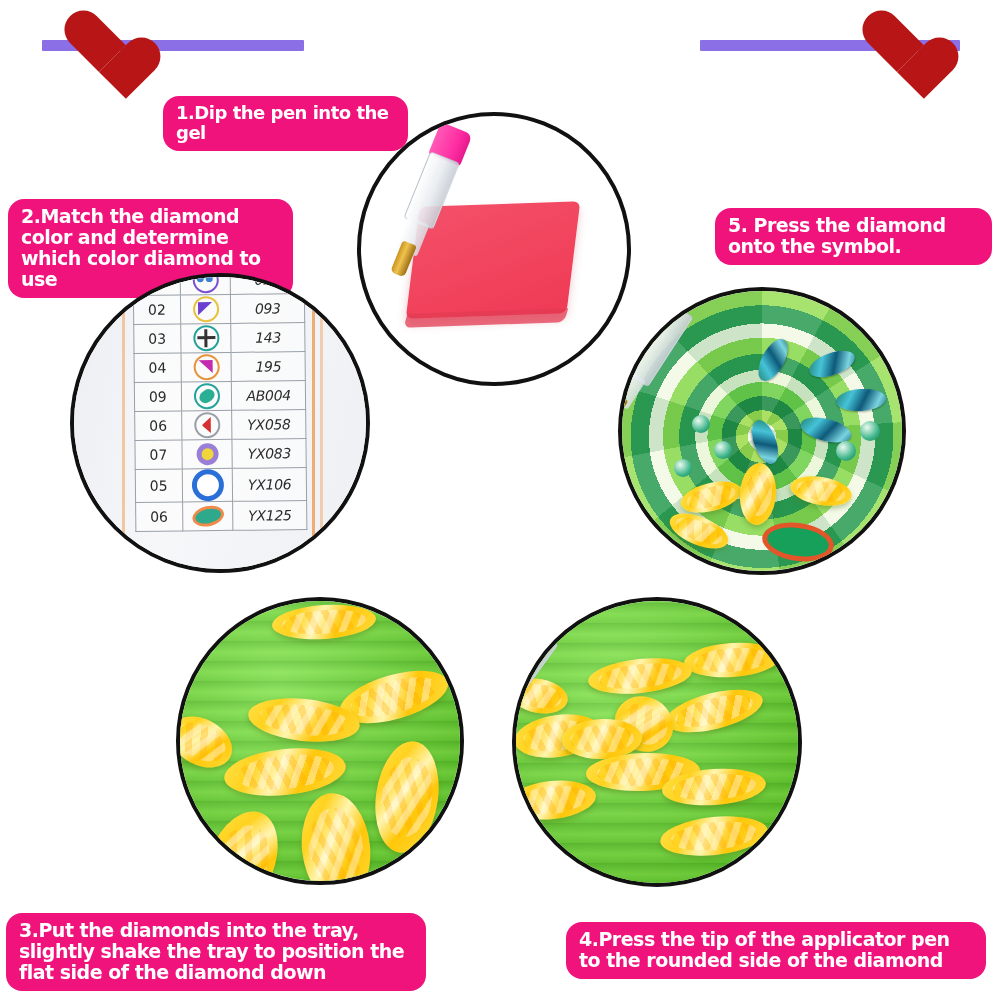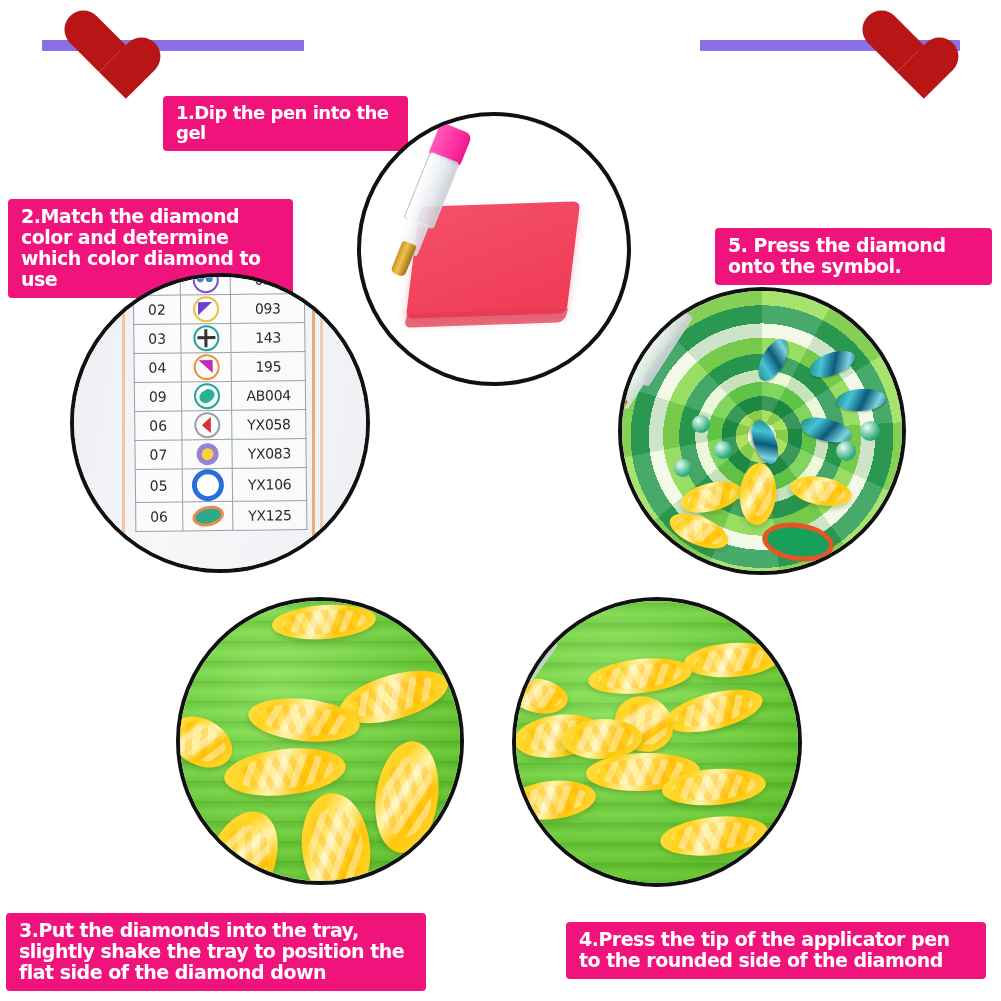--- a/index.html
+++ b/index.html
@@ -16,27 +16,27 @@
       background:#b81616;border-radius:38px 38px 0 0;}
   .heart::before{left:37px;transform:rotate(-45deg);transform-origin:0 100%;}
   .heart::after{left:37px;transform:rotate(45deg);transform-origin:0 100%;}
   #heart-left{left:62px;}
   #heart-right{left:860px;}
   #page-title{position:absolute;left:0;top:14px;width:1001px;text-align:center;
       font-size:41px;color:#111;letter-spacing:.5px;font-weight:400;
       font-family:"DejaVu Sans","Liberation Sans",sans-serif;}
 
   
-  .badge{position:absolute;background:#f0137c;color:#ffffff;border-radius:4px;
+  .badge{position:absolute;background:#f0137c;color:#ffffff;border-radius:16px;
       font-weight:700;line-height:1.10;padding:7px 13px 8px 13px;
       font-size:19px;letter-spacing:-.5px;box-sizing:border-box;
       font-family:"DejaVu Sans","Liberation Sans",sans-serif;}
   #badge-1{left:163px;top:96px;width:245px;font-size:18px;}
   #badge-2{left:8px;top:199px;width:285px;}
-  #badge-5{left:715px;top:228px;width:277px;}
+  #badge-5{left:715px;top:208px;width:277px;}
   #badge-3{left:6px;top:913px;width:420px;}
   #badge-4{left:566px;top:922px;width:420px;}
 
   
   .photo{position:absolute;border-radius:50%;overflow:hidden;
       border:4px solid #111;box-sizing:border-box;background:#fff;}
   #photo-1{left:357px;top:112px;width:274px;height:274px;}
   #photo-2{left:70px;top:273px;width:300px;height:300px;}
   #photo-5{left:618px;top:287px;width:288px;height:288px;}
   #photo-3{left:176px;top:597px;width:288px;height:288px;}
@@ -71,21 +71,21 @@
   #edge-a{left:48px;opacity:.55;}
   #edge-b{left:238px;}
   #edge-c{left:246px;opacity:.45;}
   .tbl{position:absolute;left:60px;top:-12px;width:172px;border-collapse:collapse;
       transform:rotate(-.6deg);}
   .tbl td{border:1px solid #9aa0a8;height:28px;padding:0;text-align:center;
       font-size:14px;color:#2b2b2b;background:rgba(255,255,255,.55);
       font-family:"DejaVu Sans","Liberation Sans",sans-serif;}
   .c-num{width:44px;font-size:15px;}
   .c-sym{width:48px;}
-  .c-code{width:70px;font-size:13px;letter-spacing:-.3px;}
+  .c-code{width:70px;font-size:13px;letter-spacing:-.3px;font-style:italic;}
   .sym{display:inline-block;width:22px;height:22px;border-radius:50%;position:relative;
       vertical-align:middle;}
   .sym-ring{border:2px solid currentColor;}
   .tri{position:absolute;left:3px;top:4px;width:0;height:0;
       border-left:14px solid currentColor;border-bottom:13px solid transparent;}
   .tri2{position:absolute;left:3px;top:4px;width:0;height:0;
       border-right:14px solid currentColor;border-bottom:13px solid transparent;}
   .plus-h,.plus-v{position:absolute;background:#333;}
   .plus-h{left:2px;top:9px;width:18px;height:3px;}
   .plus-v{left:9px;top:2px;width:3px;height:18px;}

